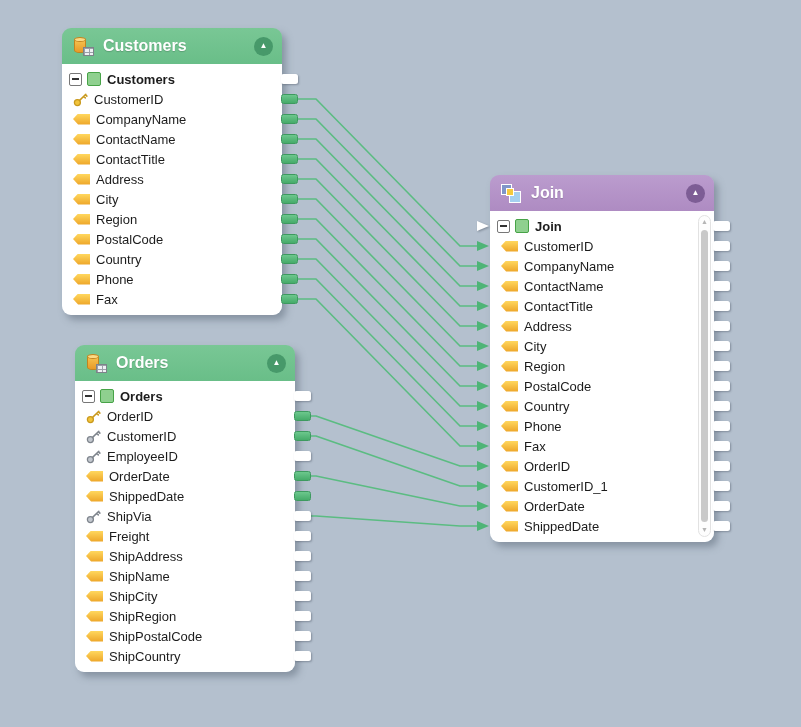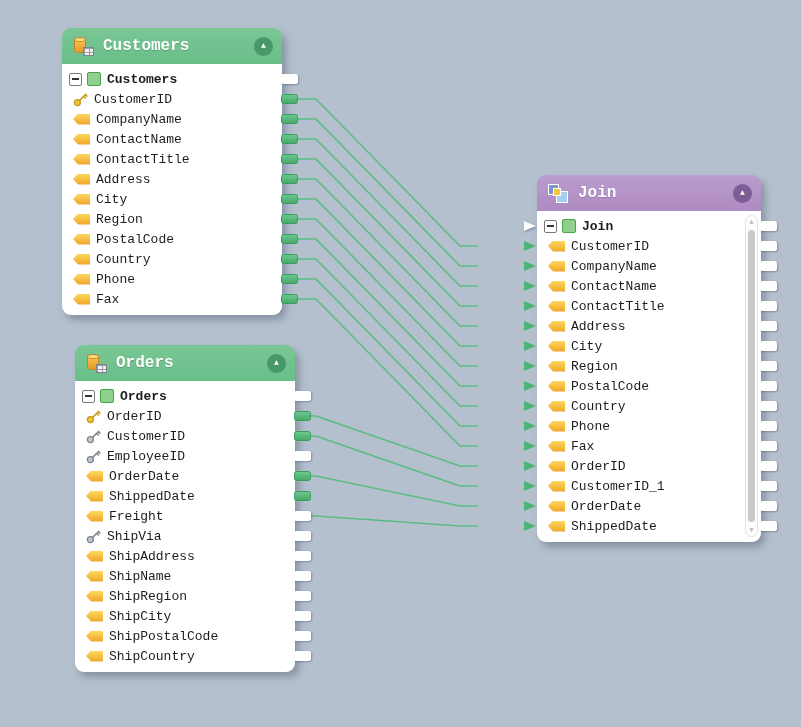--- a/index.html
+++ b/index.html
@@ -71,21 +71,21 @@
                background: #fdfdfd; border: 1px solid #e2e2e2; border-radius: 7px; z-index: 3; }
   .sb-arrow { position: absolute; left: 0; width: 100%; text-align: center; color: #b5b5b5;
               font-size: 7px; line-height: 12px; cursor: pointer; }
   .sb-arrow.up { top: 0; } .sb-arrow.down { bottom: 0; }
   .sb-thumb { position: absolute; left: 2px; width: 7px; top: 14px; bottom: 14px;
               background: #c9c9c9; border-radius: 4px; cursor: grab; }
 </style>
 </head>
 <body>
 
-<div id="canvas" style="background: rgb(180, 192, 206); font-family: Liberation Mono, monospace;">
+<div id="canvas" style="background: rgb(180, 192, 206);">
   <svg id="wires">
       <polyline points="298,99 316,99 460,246 478,246" fill="none" stroke="#5bbc82" stroke-width="1.6" stroke-linejoin="round"></polyline>
       <polyline points="298,119 316,119 460,266 478,266" fill="none" stroke="#5bbc82" stroke-width="1.6" stroke-linejoin="round"></polyline>
       <polyline points="298,139 316,139 460,286 478,286" fill="none" stroke="#5bbc82" stroke-width="1.6" stroke-linejoin="round"></polyline>
       <polyline points="298,159 316,159 460,306 478,306" fill="none" stroke="#5bbc82" stroke-width="1.6" stroke-linejoin="round"></polyline>
       <polyline points="298,179 316,179 460,326 478,326" fill="none" stroke="#5bbc82" stroke-width="1.6" stroke-linejoin="round"></polyline>
       <polyline points="298,199 316,199 460,346 478,346" fill="none" stroke="#5bbc82" stroke-width="1.6" stroke-linejoin="round"></polyline>
       <polyline points="298,219 316,219 460,366 478,366" fill="none" stroke="#5bbc82" stroke-width="1.6" stroke-linejoin="round"></polyline>
       <polyline points="298,239 316,239 460,386 478,386" fill="none" stroke="#5bbc82" stroke-width="1.6" stroke-linejoin="round"></polyline>
       <polyline points="298,259 316,259 460,406 478,406" fill="none" stroke="#5bbc82" stroke-width="1.6" stroke-linejoin="round"></polyline>
@@ -218,65 +218,65 @@
           <span class="ic field-icon"></span>
           <span class="lab">OrderDate</span>
           <span class="out-port connected"></span>
         </div>
         <div class="row field">
           <span class="ic field-icon"></span>
           <span class="lab">ShippedDate</span>
           <span class="out-port connected"></span>
         </div>
         <div class="row field">
-          <span class="ic field-icon"></span>
-          <span class="lab">Freight</span>
-          <span class="out-port idle"></span>
-        </div>
-        <div class="row field">
           <span class="ic key-gray-icon"><svg width="15" height="15" viewBox="0 0 15 15">
               <circle cx="4.4" cy="10.6" r="3" fill="#c3c8cf" stroke="#7e848c" stroke-width="1.3"></circle>
               <path d="M6.6 8.4 L12.8 2.2 M10.7 4.3 l1.6 1.6 M12.4 2.6 l1.5 1.5" stroke="#7e848c" stroke-width="1.5" fill="none" stroke-linecap="round"></path>
             </svg></span>
           <span class="lab">ShipVia</span>
           <span class="out-port idle"></span>
         </div>
         <div class="row field">
           <span class="ic field-icon"></span>
+          <span class="lab">Freight</span>
+          <span class="out-port idle"></span>
+        </div>
+        <div class="row field">
+          <span class="ic field-icon"></span>
           <span class="lab">ShipAddress</span>
           <span class="out-port idle"></span>
         </div>
         <div class="row field">
           <span class="ic field-icon"></span>
           <span class="lab">ShipName</span>
           <span class="out-port idle"></span>
         </div>
         <div class="row field">
           <span class="ic field-icon"></span>
+          <span class="lab">ShipCity</span>
+          <span class="out-port idle"></span>
+        </div>
+        <div class="row field">
+          <span class="ic field-icon"></span>
           <span class="lab">ShipRegion</span>
           <span class="out-port idle"></span>
         </div>
         <div class="row field">
           <span class="ic field-icon"></span>
-          <span class="lab">ShipCity</span>
-          <span class="out-port idle"></span>
-        </div>
-        <div class="row field">
-          <span class="ic field-icon"></span>
           <span class="lab">ShipPostalCode</span>
           <span class="out-port idle"></span>
         </div>
         <div class="row field">
           <span class="ic field-icon"></span>
           <span class="lab">ShipCountry</span>
           <span class="out-port idle"></span>
         </div>
       </div>
     </div>
-    <div class="node" style="left: 490px; top: 175px; width: 224px; margin-left: 47px;">
+    <div class="node" style="left: 490px; top: 175px; width: 224px;">
       <div class="node-header" style="background: linear-gradient(rgb(187, 156, 206), rgb(174, 139, 194));">
         <span class="ic join-icon">
           <span class="jsq back"></span>
           <span class="jsq front"></span>
           <span class="jsq yellow"></span>
         </span>
         <span class="node-title">Join</span>
         <span class="collapse-btn" style="background: rgb(125, 93, 149);">▲</span>
       </div>
       <div class="node-body">

